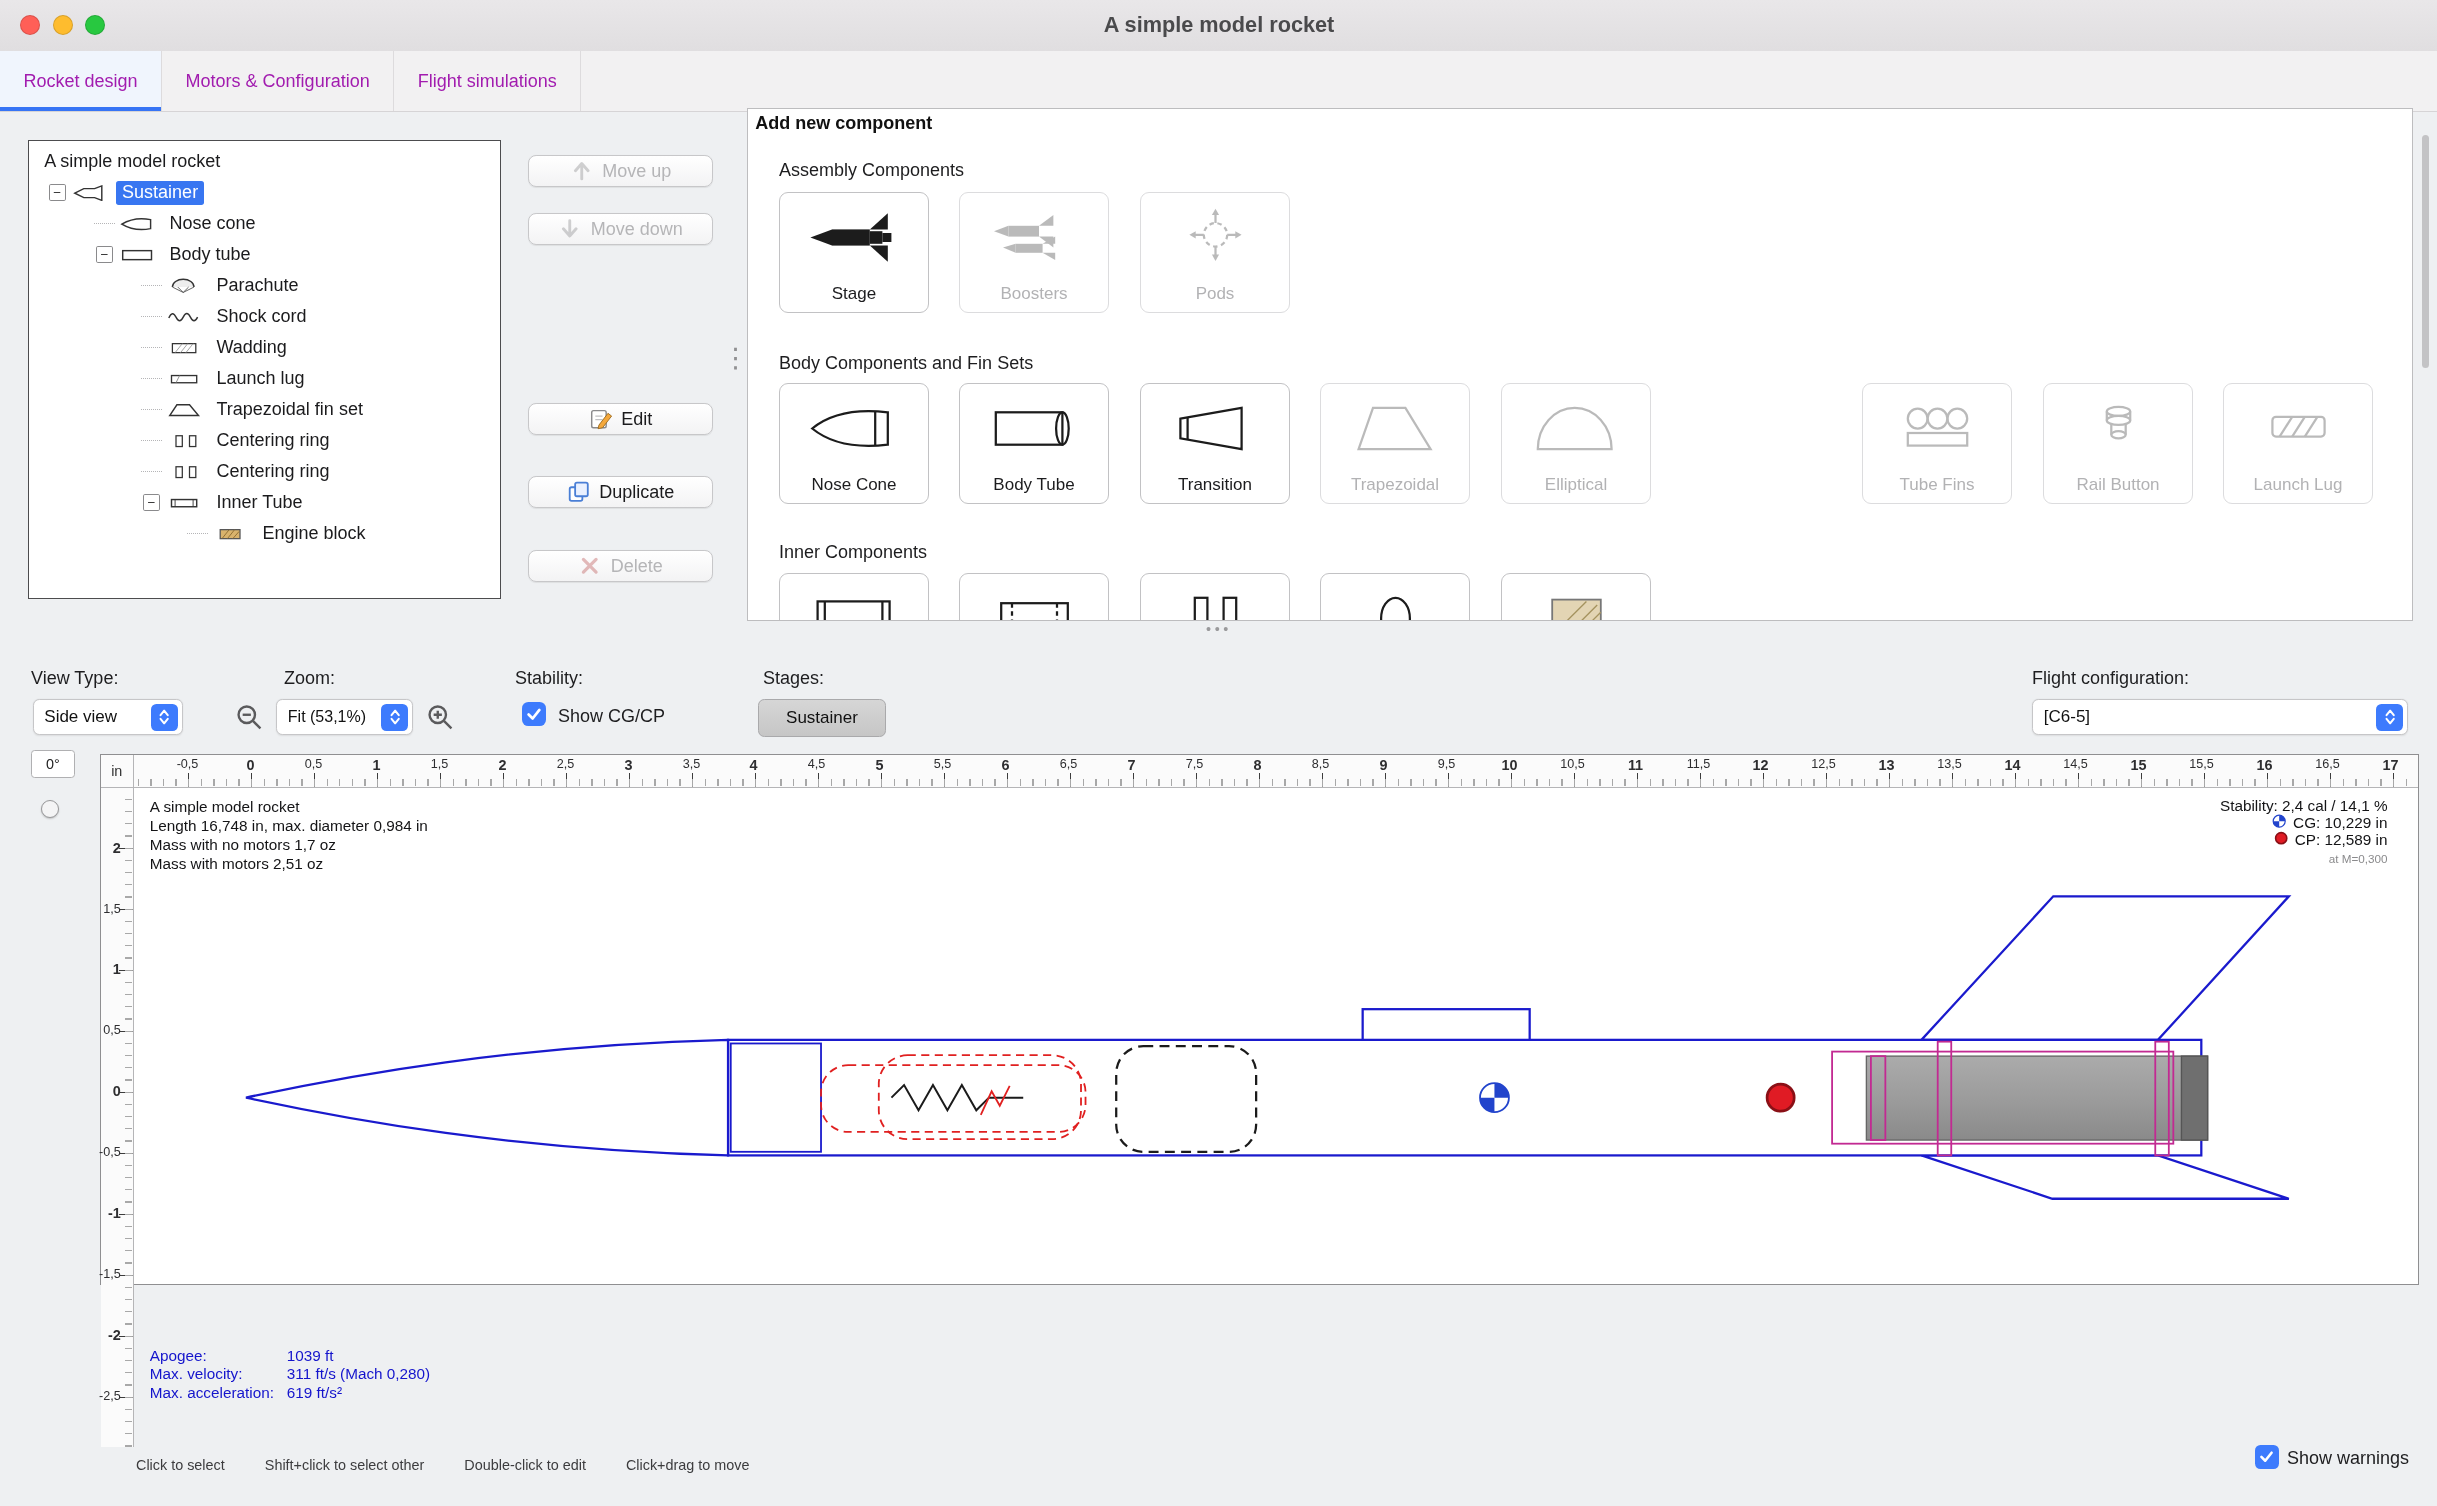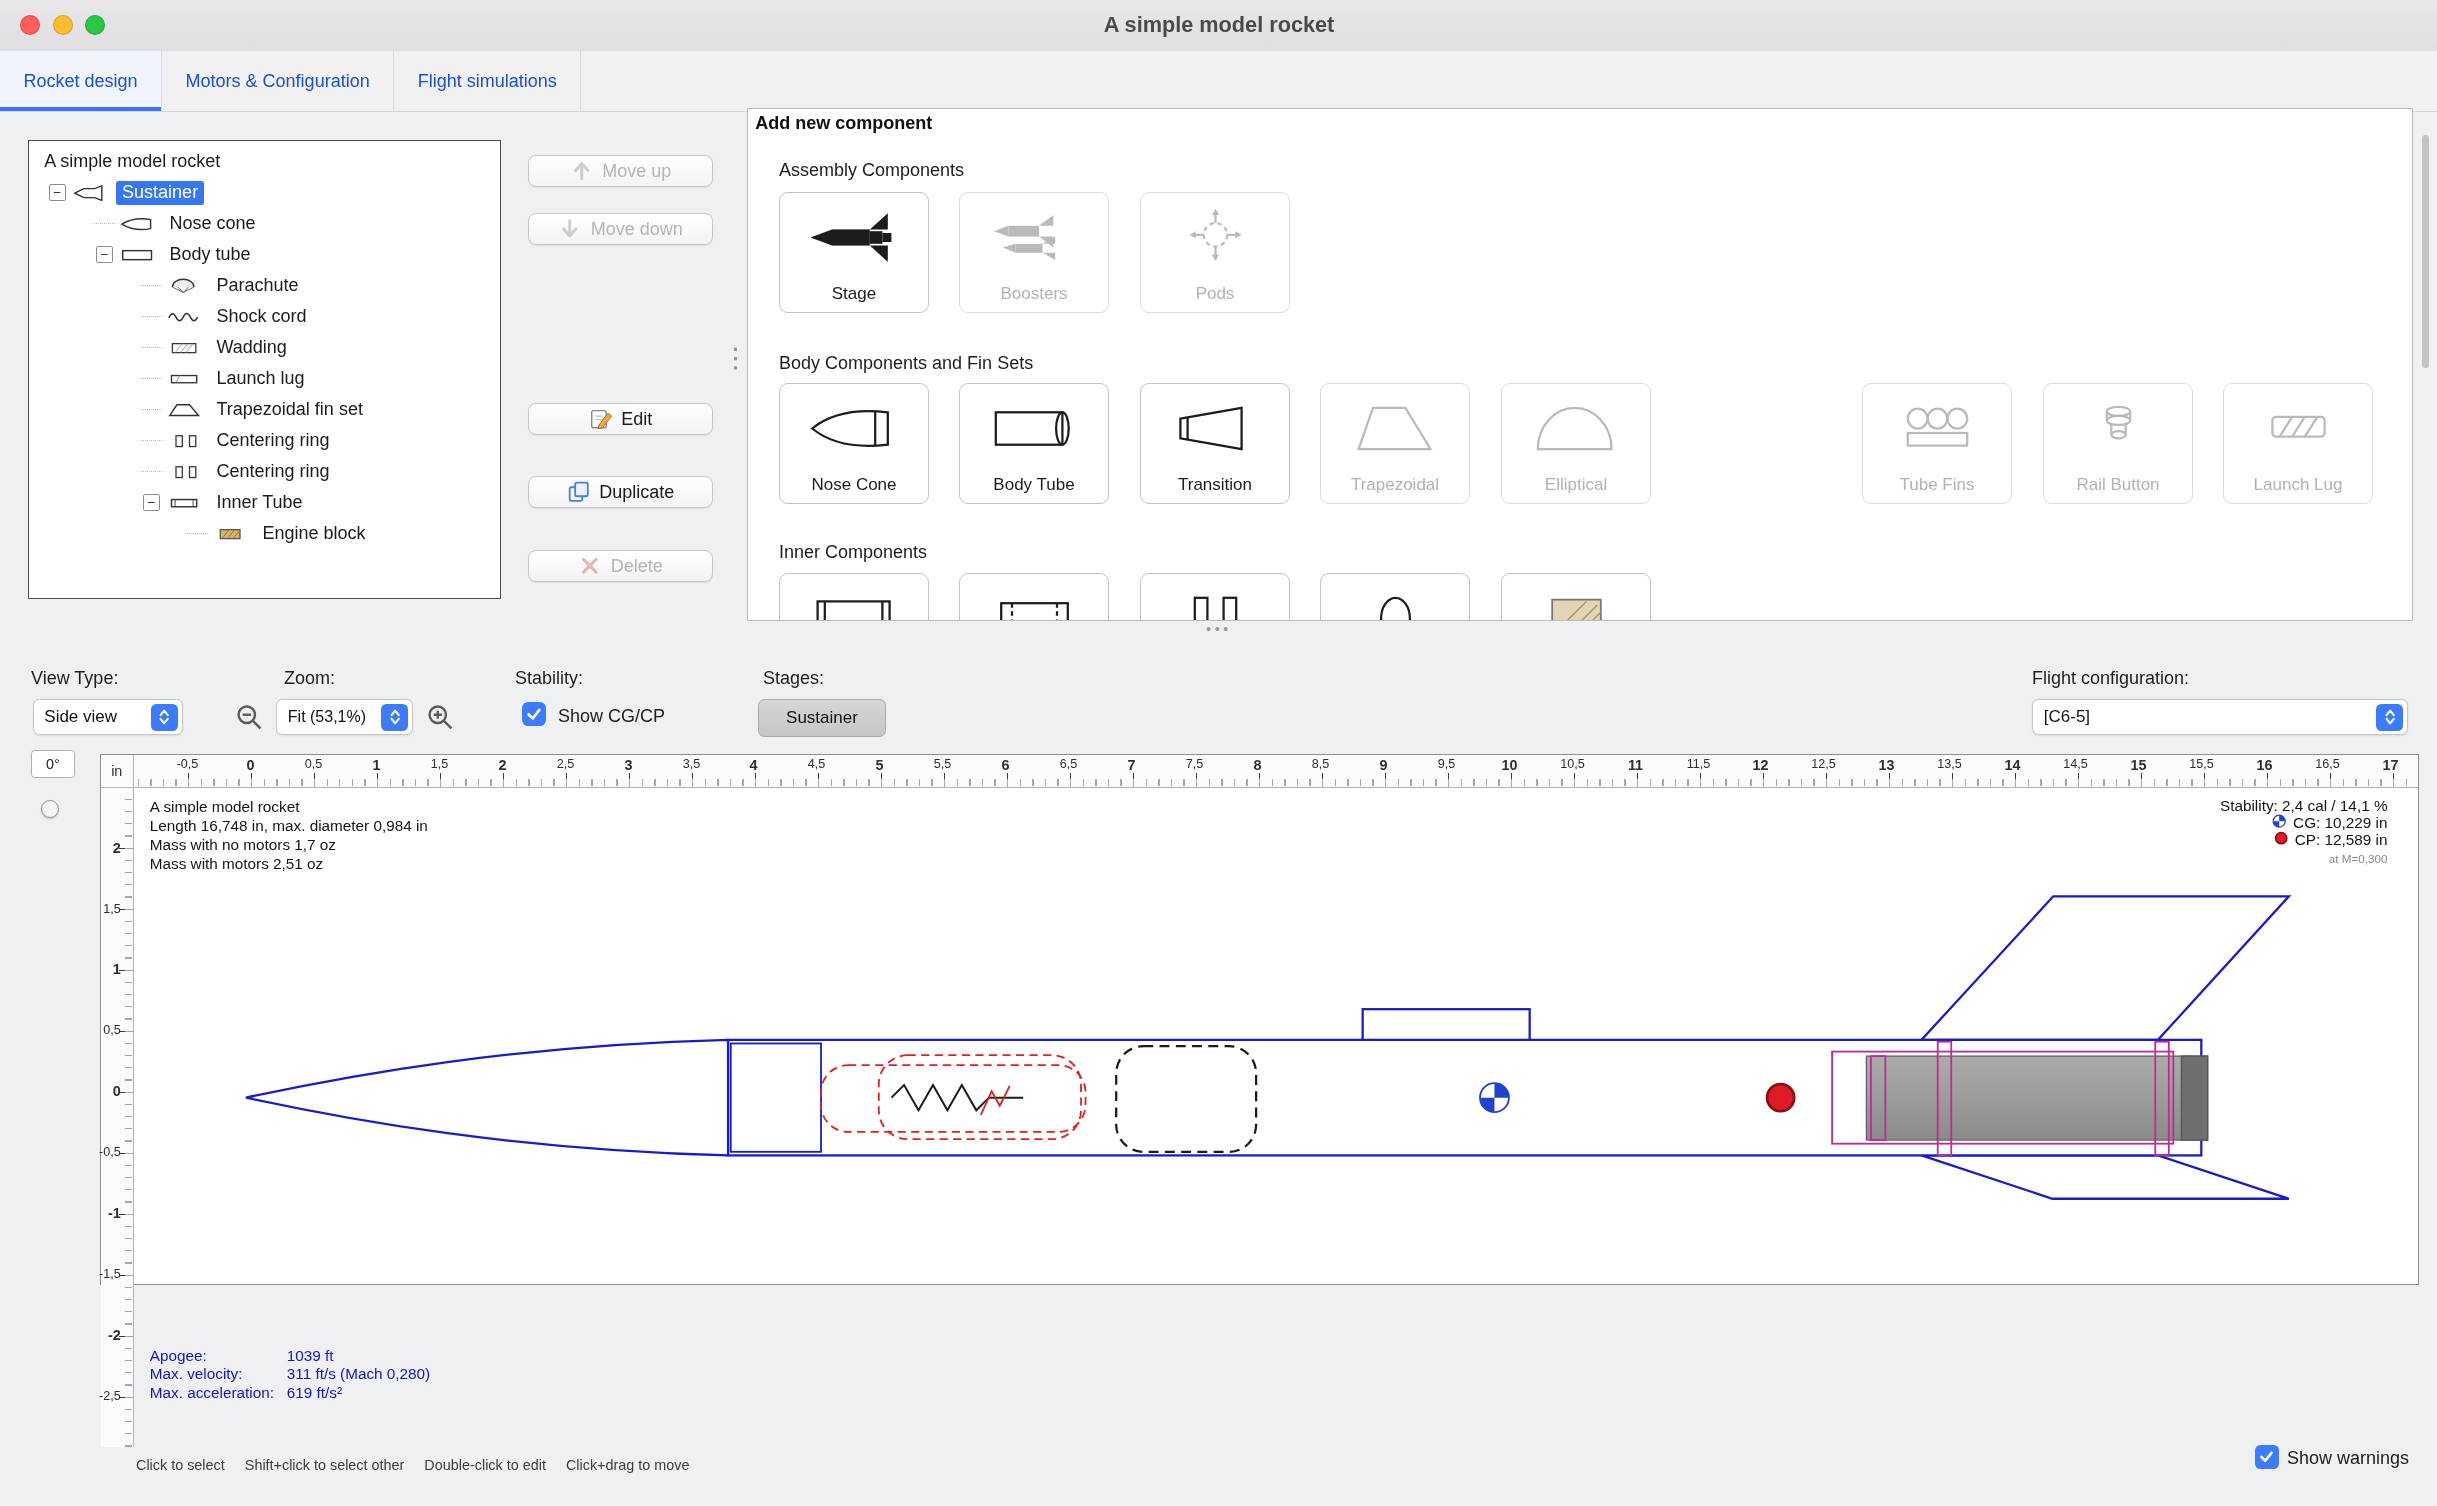--- a/index.html
+++ b/index.html
@@ -8,21 +8,21 @@
 
   
   .titlebar{position:absolute;left:0;top:0;width:2438px;height:51px;background:linear-gradient(#e9e7e9,#e0dee0);border-bottom:0.9px solid #c9c7c9;}
   .traffic{position:absolute;left:20px;top:15.3px;display:flex;gap:12.6px;}
   .tl{width:20px;height:20px;border-radius:50%;display:inline-block;border:0.9px solid rgba(0,0,0,.15);box-sizing:border-box;}
   .tl.red{background:#ff5f57}.tl.yellow{background:#febc2e}.tl.green{background:#28c840}
   .wtitle{position:absolute;left:0;right:0;top:11.7px;text-align:center;font-size:21.7px;font-weight:700;color:#4a4a4c;}
 
   
   .tabbar{position:absolute;left:0;top:51px;width:2438px;height:60px;background:#f2f1f2;border-bottom:0.9px solid #d6d4d6;display:flex;}
-  .tab{height:100%;display:flex;align-items:center;padding:0 23.5px;font-size:18px;color:#1d4ed8;border-right:0.9px solid #dddbdd;position:relative;background:transparent;}
+  .tab{height:100%;display:flex;align-items:center;padding:0 23.5px;font-size:18px;color:#a21caf;border-right:0.9px solid #dddbdd;position:relative;background:transparent;}
   .tab.active{background:#f0f5fd;}
   .tab.active::after{content:"";position:absolute;left:0;right:0;bottom:0;height:4.5px;background:#3674f5;}
 
   
   .treepanel{position:absolute;left:28px;top:140px;width:473px;height:459px;background:#fff;border:1.8px solid #4c4c4e;box-sizing:border-box;padding:5.4px 0;overflow:hidden;}
   .trow{display:flex;align-items:center;height:31px;font-size:18px;color:#1b1b1d;white-space:nowrap;}
   .tslot{width:31px;flex:0 0 31px;display:flex;align-items:center;justify-content:center;}
   .tgl{width:17px;height:17px;border:1.4px solid #8a8a8c;background:#fff;border-radius:1.8px;display:inline-flex;align-items:center;justify-content:center;box-sizing:border-box;}
   .tgl::before{content:"−";font-size:13.5px;line-height:1;color:#333;}
   .leader{width:21.7px;border-top:0.9px dotted #b5b5b7;display:inline-block;}
@@ -80,21 +80,21 @@
   .canvas{position:absolute;left:32.5px;top:32.5px;width:2284px;height:659px;}
   .info{position:absolute;left:16.3px;top:9px;font-size:15.3px;color:#141416;line-height:19px;}
   .stab{position:absolute;right:30px;top:9px;text-align:right;font-size:15.3px;color:#141416;line-height:17px;}
   .srow{display:flex;justify-content:flex-end;align-items:center;gap:6.3px;}
   .machline{font-size:11.7px;color:#8a8a8c;margin-top:1.8px;}
   .flight{position:absolute;left:16.3px;top:560px;display:grid;grid-template-columns:137px auto;row-gap:2.7px;font-size:15.3px;color:#1414cc;line-height:16.3px;}
   .rotbox{position:absolute;left:31px;top:750px;width:44px;height:28px;background:#fff;border:0.9px solid #b0b0b2;border-radius:3.6px;display:flex;align-items:center;justify-content:center;font-size:14.4px;color:#222;box-sizing:border-box;}
   .rotknob{position:absolute;left:41px;top:800px;width:18px;height:18px;border-radius:50%;background:#f4f4f5;border:0.9px solid #98989a;box-sizing:border-box;box-shadow:0 0.9px 1.8px rgba(0,0,0,.2);}
 
   
-  .hintrow{position:absolute;left:136px;top:1457px;display:flex;gap:20px;font-size:14.4px;color:#3c3c3e;}
+  .hintrow{position:absolute;left:136px;top:1457px;display:flex;gap:40px;font-size:14.4px;color:#3c3c3e;}
   .warnlabel{position:absolute;left:2287px;top:1448px;font-size:18px;color:#1d1d1f;}
   .warncb{left:2255px;top:1445px;width:23.5px;height:23.5px;border-radius:5.4px;}
 </style>
 </head>
 <body>
 
 <div class="window">
 
   <div class="titlebar">
     <div class="traffic">

